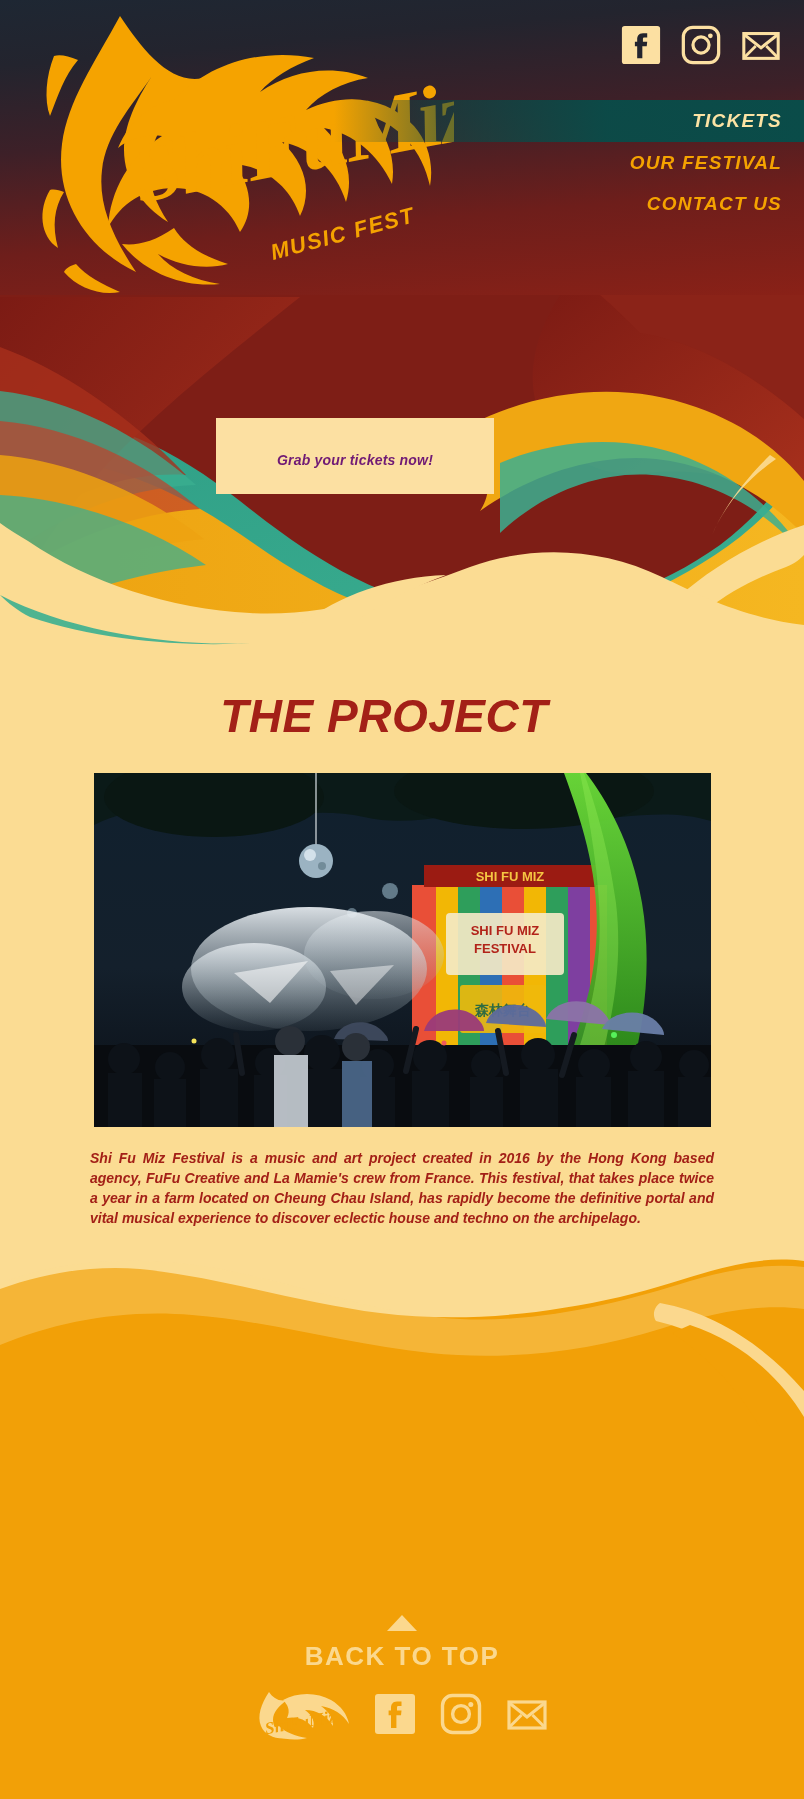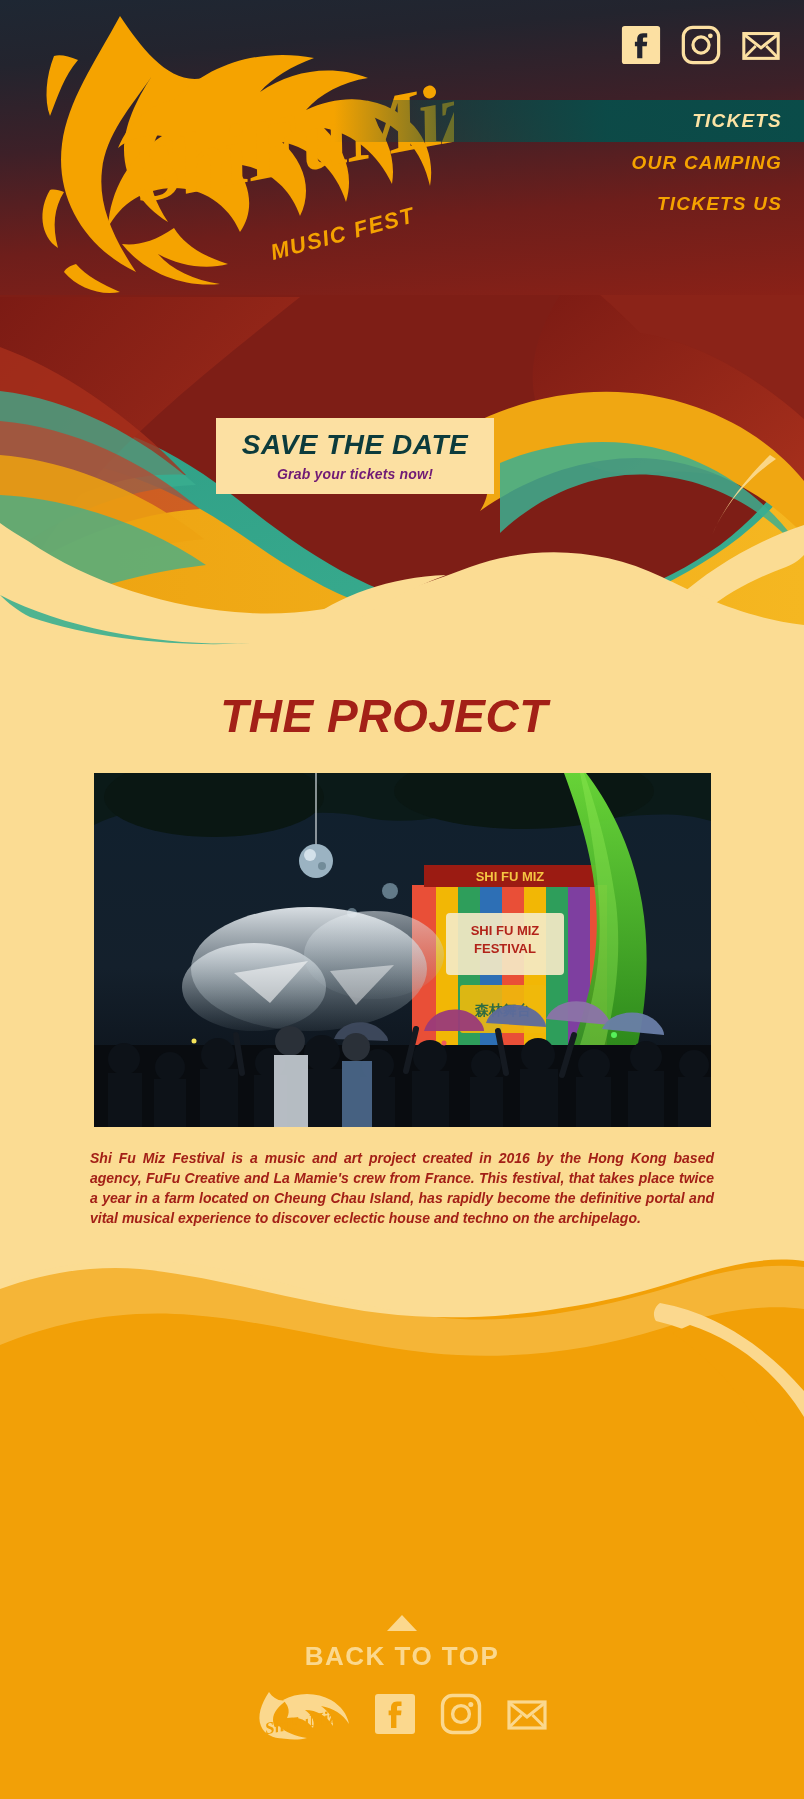--- a/index.html
+++ b/index.html
@@ -268,22 +268,22 @@
           <rect x="4" y="10" width="36" height="26" fill="none" stroke="#FCE0A2" stroke-width="3.2"></rect>
           <path d="M5 11.5 L22 25 L39 11.5" fill="none" stroke="#FCE0A2" stroke-width="3.2"></path>
           <path d="M5 34.5 L16.5 23" fill="none" stroke="#FCE0A2" stroke-width="3"></path>
           <path d="M39 34.5 L27.5 23" fill="none" stroke="#FCE0A2" stroke-width="3"></path>
         </svg>
       </a>
     </div>
 
     <nav class="nav">
       <a class="nav-item active">TICKETS</a>
-      <a class="nav-item">OUR CAMPING</a>
-      <a class="nav-item">TICKETS US</a>
+      <a class="nav-item">OUR FESTIVAL</a>
+      <a class="nav-item">CONTACT US</a>
     </nav>
   </header>
 
   <section class="wave-band">
     <svg class="wave-svg" viewBox="0 0 804 352" preserveAspectRatio="none">
       <defs>
         <linearGradient id="gRed" x1="0" y1="0" x2="1" y2="1">
           <stop offset="0%" stop-color="#7C1B14"></stop>
           <stop offset="100%" stop-color="#A8301C"></stop>
         </linearGradient>
@@ -328,21 +328,20 @@
       <path d="M0 352 L804 352 L804 330 C740 322 700 300 662 282 C600 252 530 250 470 272
                C400 298 330 322 250 318 C170 314 90 288 28 246 C18 240 8 234 0 228 Z" fill="#FBDC93"></path>
       <path d="M0 300 C70 336 170 352 250 348 C190 352 100 346 30 322 C18 316 8 308 0 300 Z" fill="#3BAF90" opacity="0.9"></path>
 
       <path d="M300 330 C340 300 390 282 446 280 C420 290 382 306 352 330 Z" fill="#FBDC93"></path>
     </svg>
 
   </section>
 
   <div class="date-card">
-    <div class="card-title">SAVE THE DATE</div>
     <div class="card-sub">Grab your tickets now!</div>
   </div>
 
   <section class="project">
     <h2 class="project-title">THE PROJECT</h2>
 
     <div class="project-photo">
       <svg class="photo-svg" viewBox="0 0 617 354" preserveAspectRatio="none">
         <defs>
           <linearGradient id="sky" x1="0" y1="0" x2="0" y2="1">

